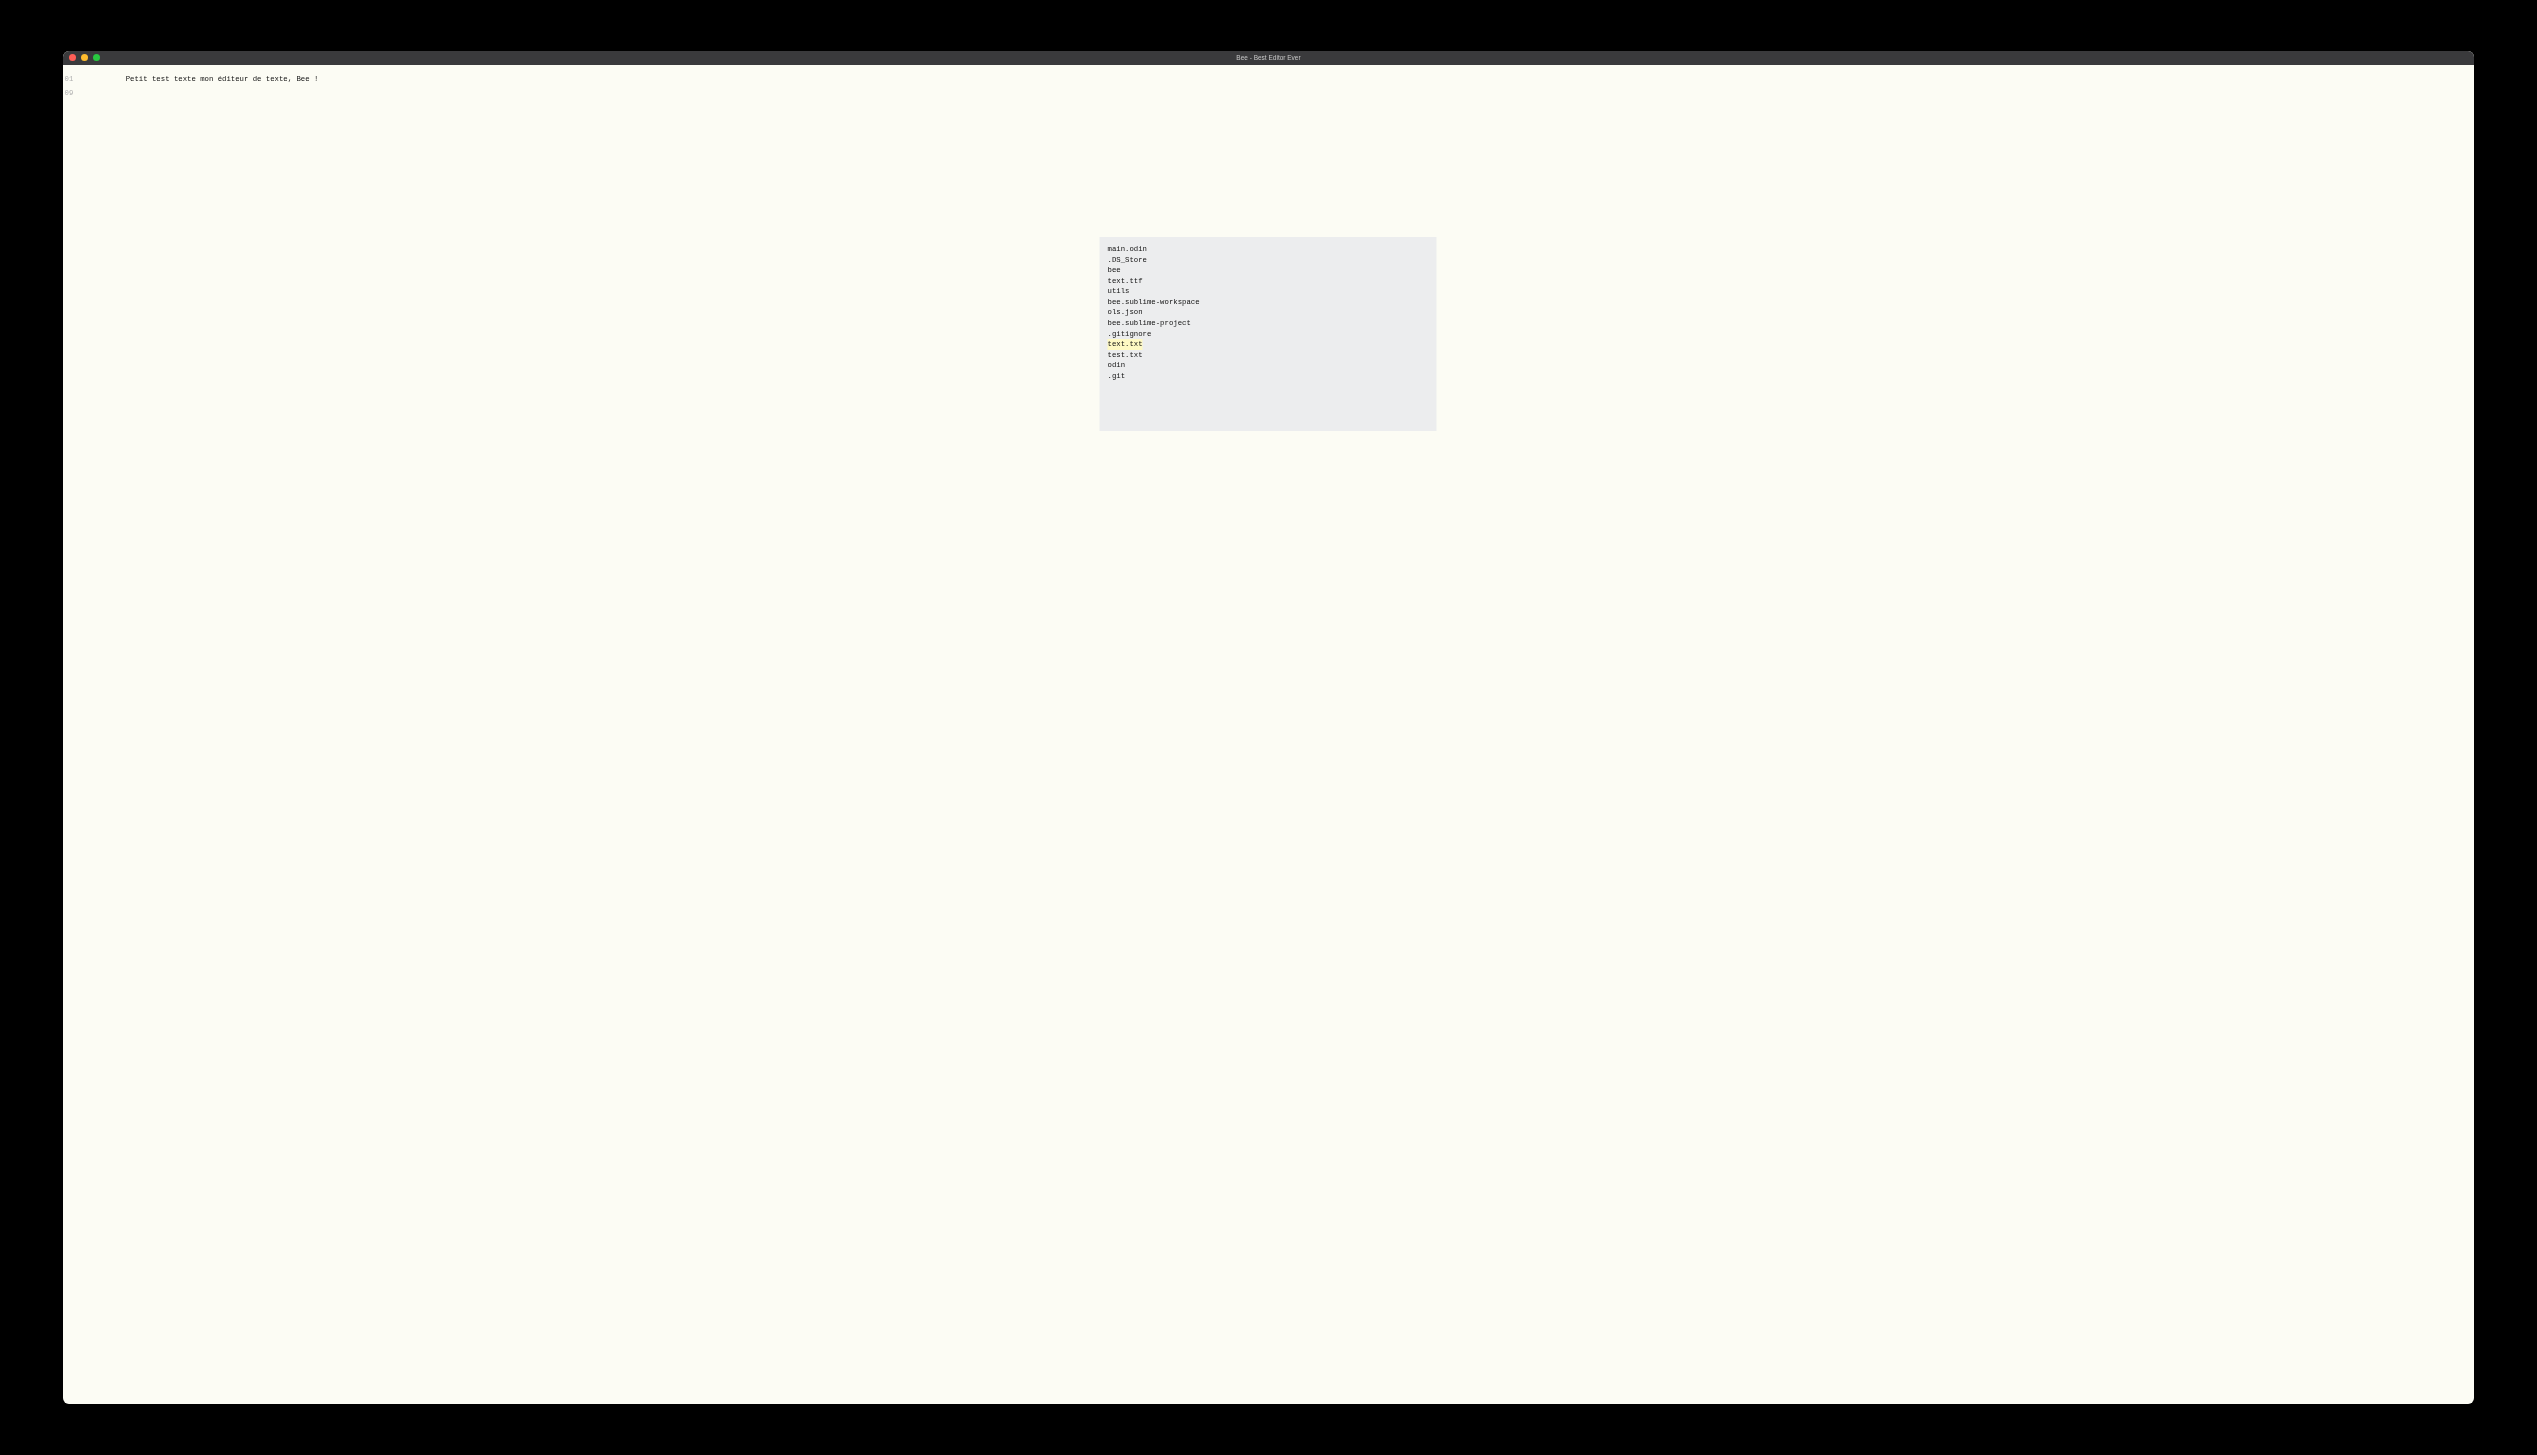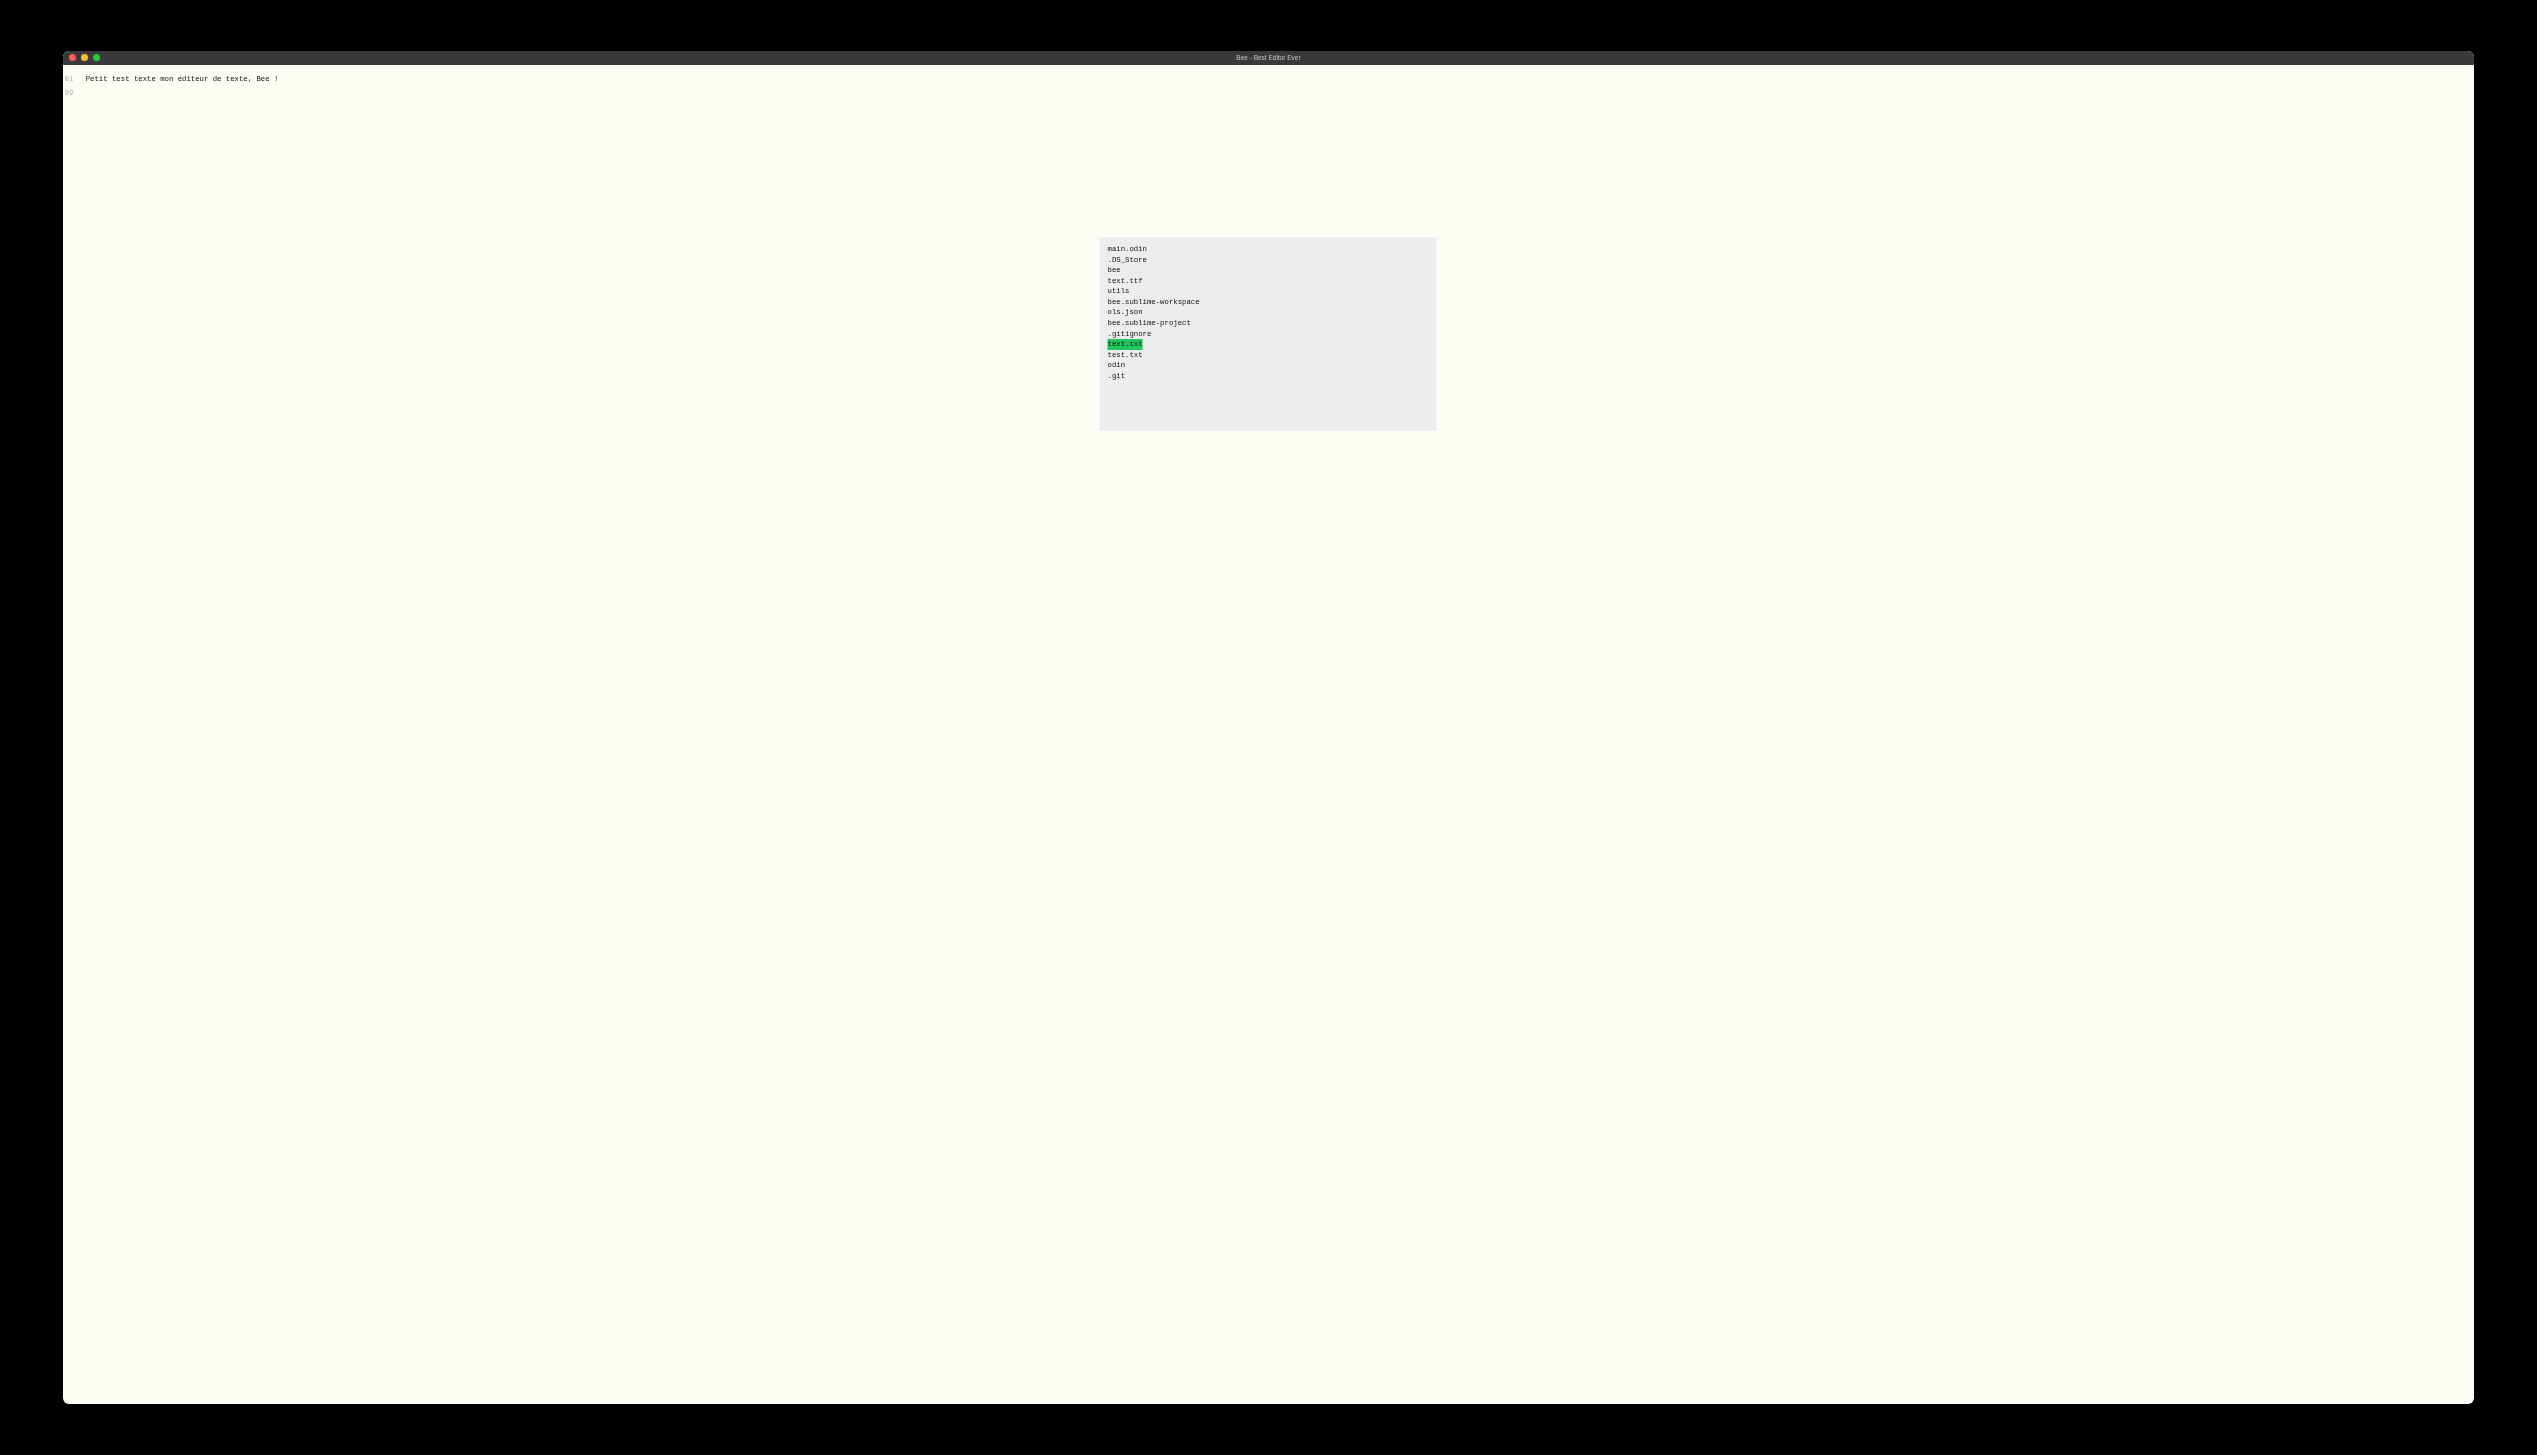--- a/index.html
+++ b/index.html
@@ -72,20 +72,21 @@
     }
     
     .editor-lines {
       font-size: 7.3px;
       line-height: 13.5px;
     }
     
     .editor-line {
       display: flex;
       white-space: pre;
+      gap: 40px;
     }
     
     .line-number {
       color: #b0b0b0;
       width: 15.3px;
       text-align: left;
       flex-shrink: 0;
       padding-left: 1.2px;
     }
     
@@ -122,21 +123,21 @@
       cursor: pointer;
       display: inline-block;
       white-space: pre;
     }
     
     .file-row {
       height: 10.6px;
     }
     
     .file-item.selected {
-      background: #22c55e;
+      background: #fef9c3;
     }
     
     .status-bar {
       height: 11.7px;
       font-size: 7.3px;
       color: #111;
       padding-left: 1.2px;
       display: flex;
       align-items: center;
       flex-shrink: 0;

